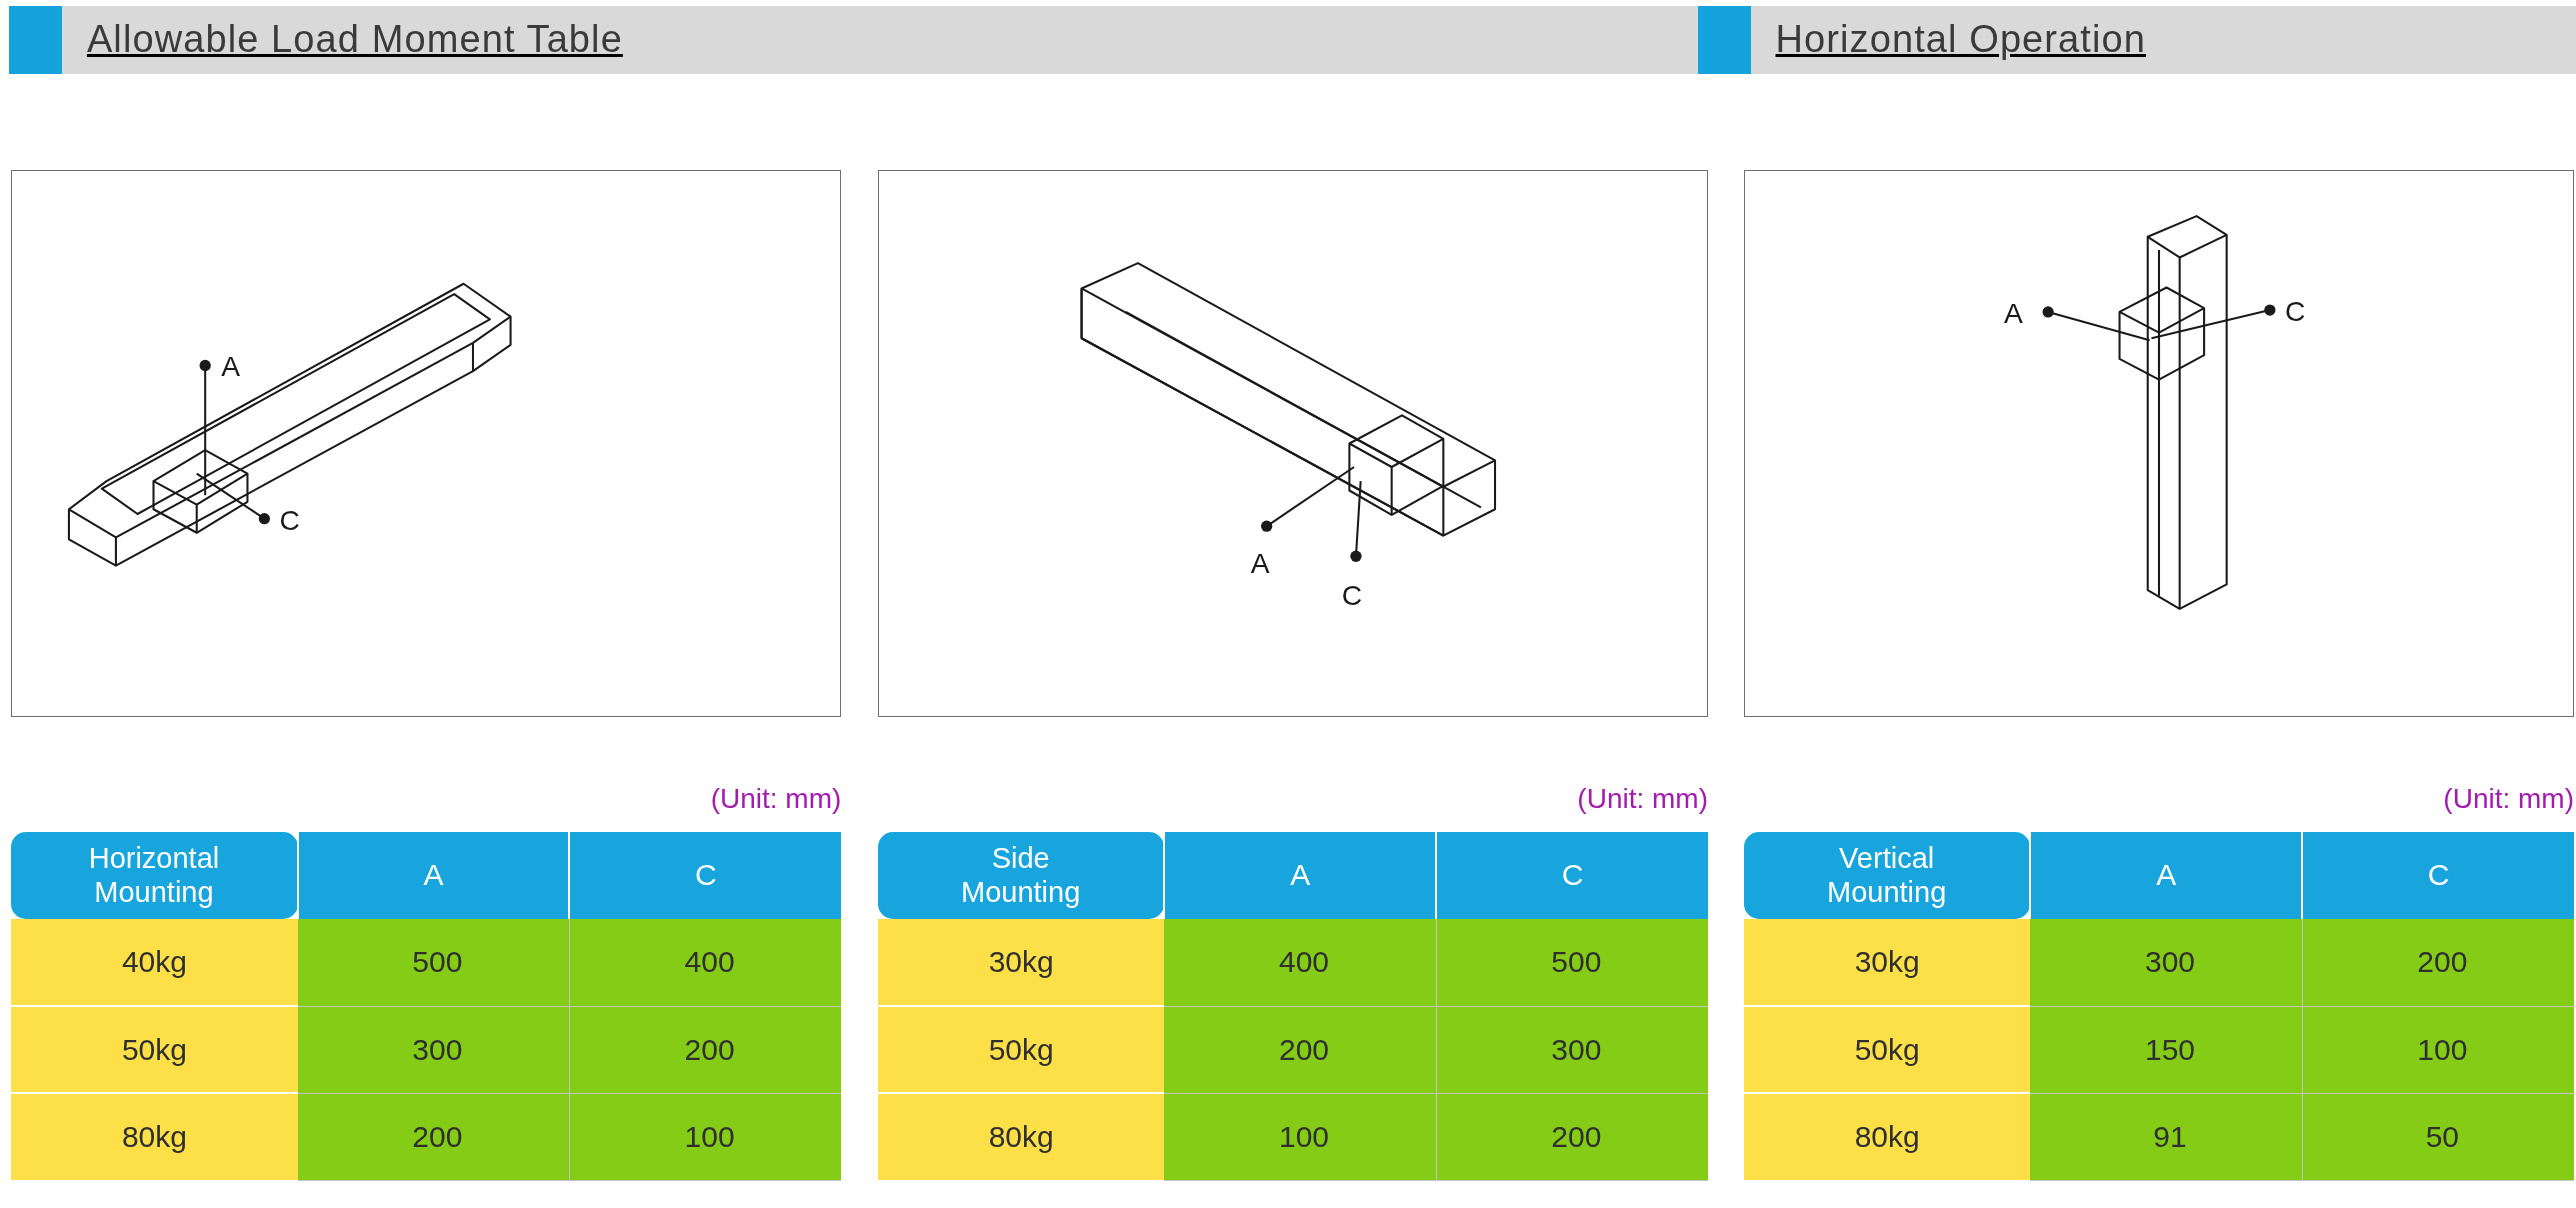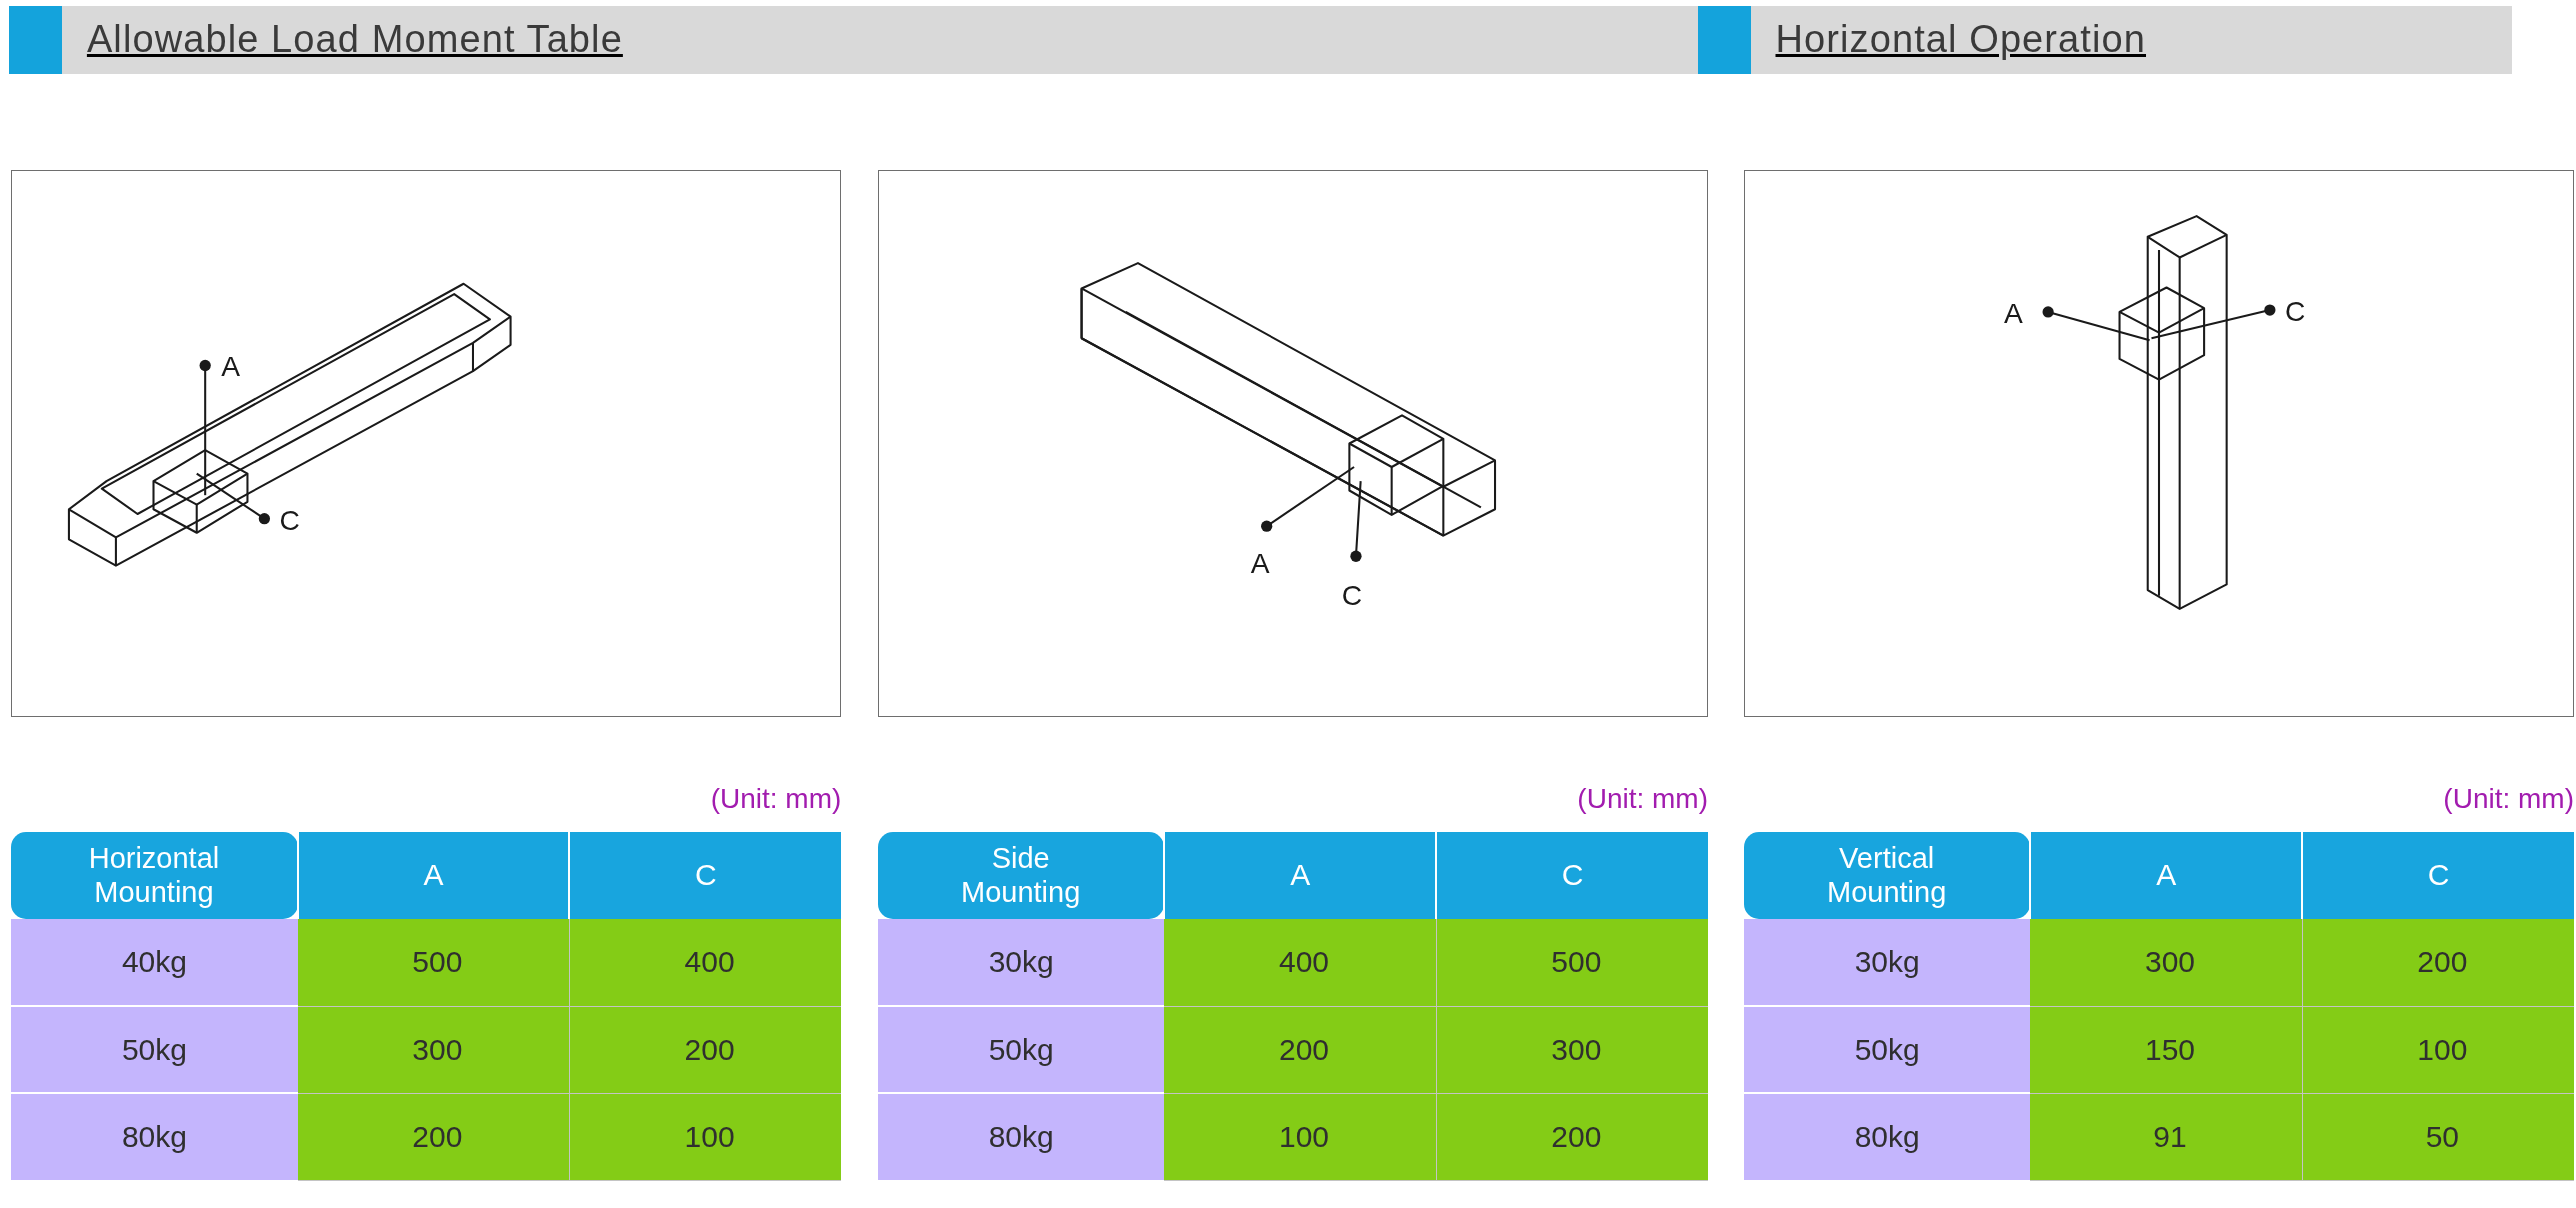--- a/index.html
+++ b/index.html
@@ -36,21 +36,21 @@
   }
   .hdr .htxt {
     font-size: 38px;
     color: #3a3a3a;
     letter-spacing: 1.1px;
     padding-left: 24.5px;
     white-space: nowrap;
     font-weight: 400;
   }
   #hdr-left  { left: 9.4px;   top: 5.7px;  width: 1689px; }
-  #hdr-right { left: 1698px; top: 5.7px;  width: 814px;  }
+  #hdr-right { left: 1698px; top: 5.7px;  width: 878px;  }
 
   
   .frame {
     position: absolute;
     top: 170px;
     height: 547px;
     border: 1.9px solid #6e6e6e;
     background: #ffffff;
   }
   #frame-1 { left: 11.3px;   width: 830px;  }
@@ -97,21 +97,21 @@
     font-size: 30px;
     line-height: 1.16;
     border-right: 2.8px solid #ffffff;
   }
   .tbl thead th:last-child { border-right: none; }
   .tbl thead th.corner {
     font-size: 29px;
     border-radius: 15px;
   }
   .tbl tbody td.rowhdr {
-    background: #c4b5fd;
+    background: #fde047;
     color: #2f2f2f;
     border-bottom: 2.8px solid #ffffff;
   }
   .tbl tbody tr:last-child td.rowhdr { border-bottom: none; }
   .tbl tbody td.val {
     background: #84cc16;
     border-bottom: 1.9px solid #c4c4c4;
     border-right: 1.9px solid #c4c4c4;
     padding-left: 8px;
   }

